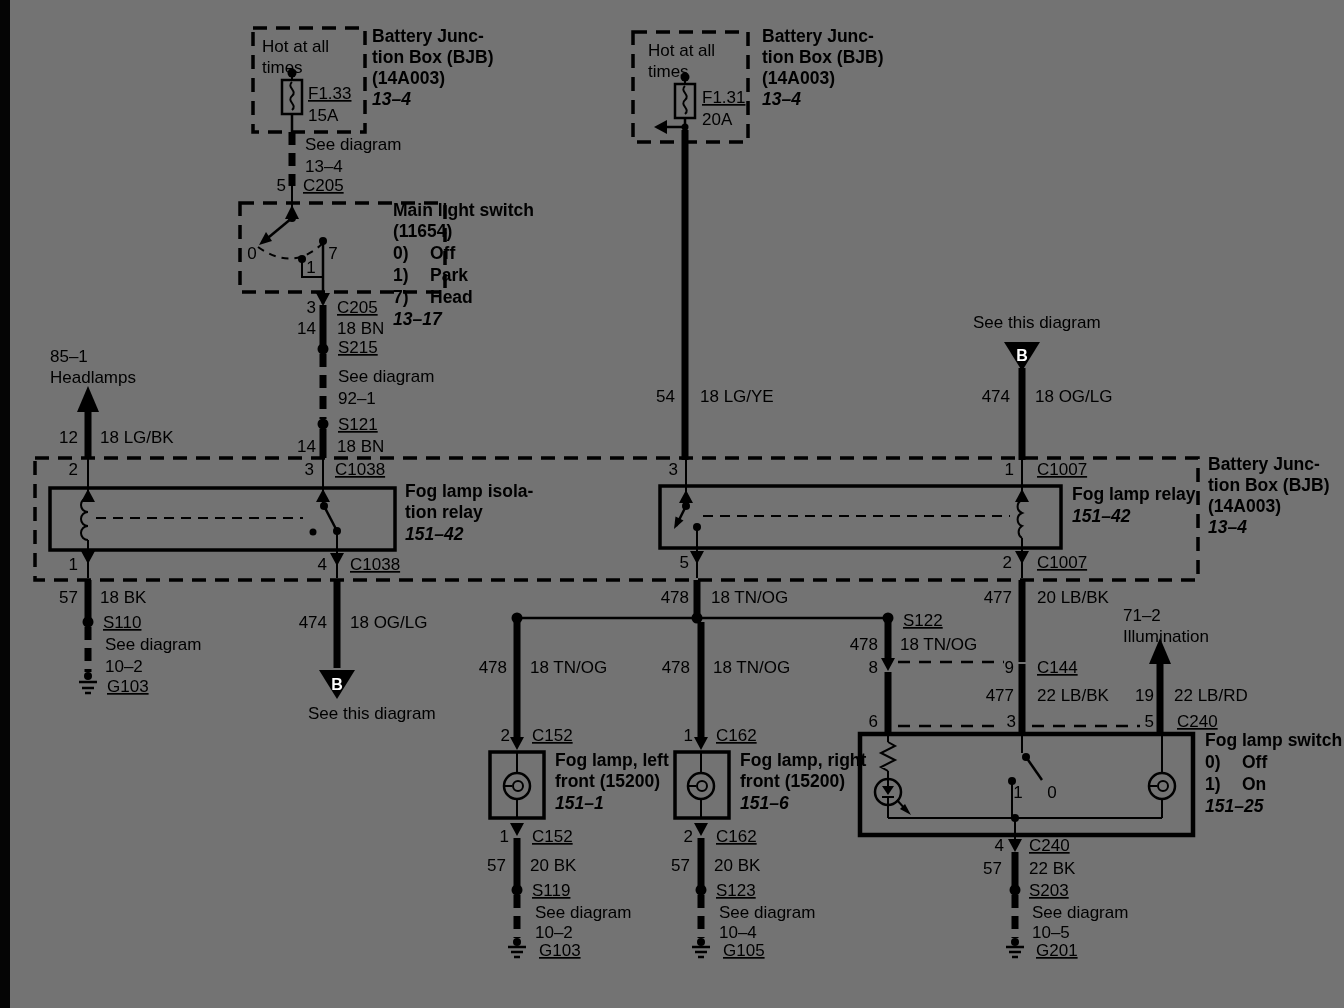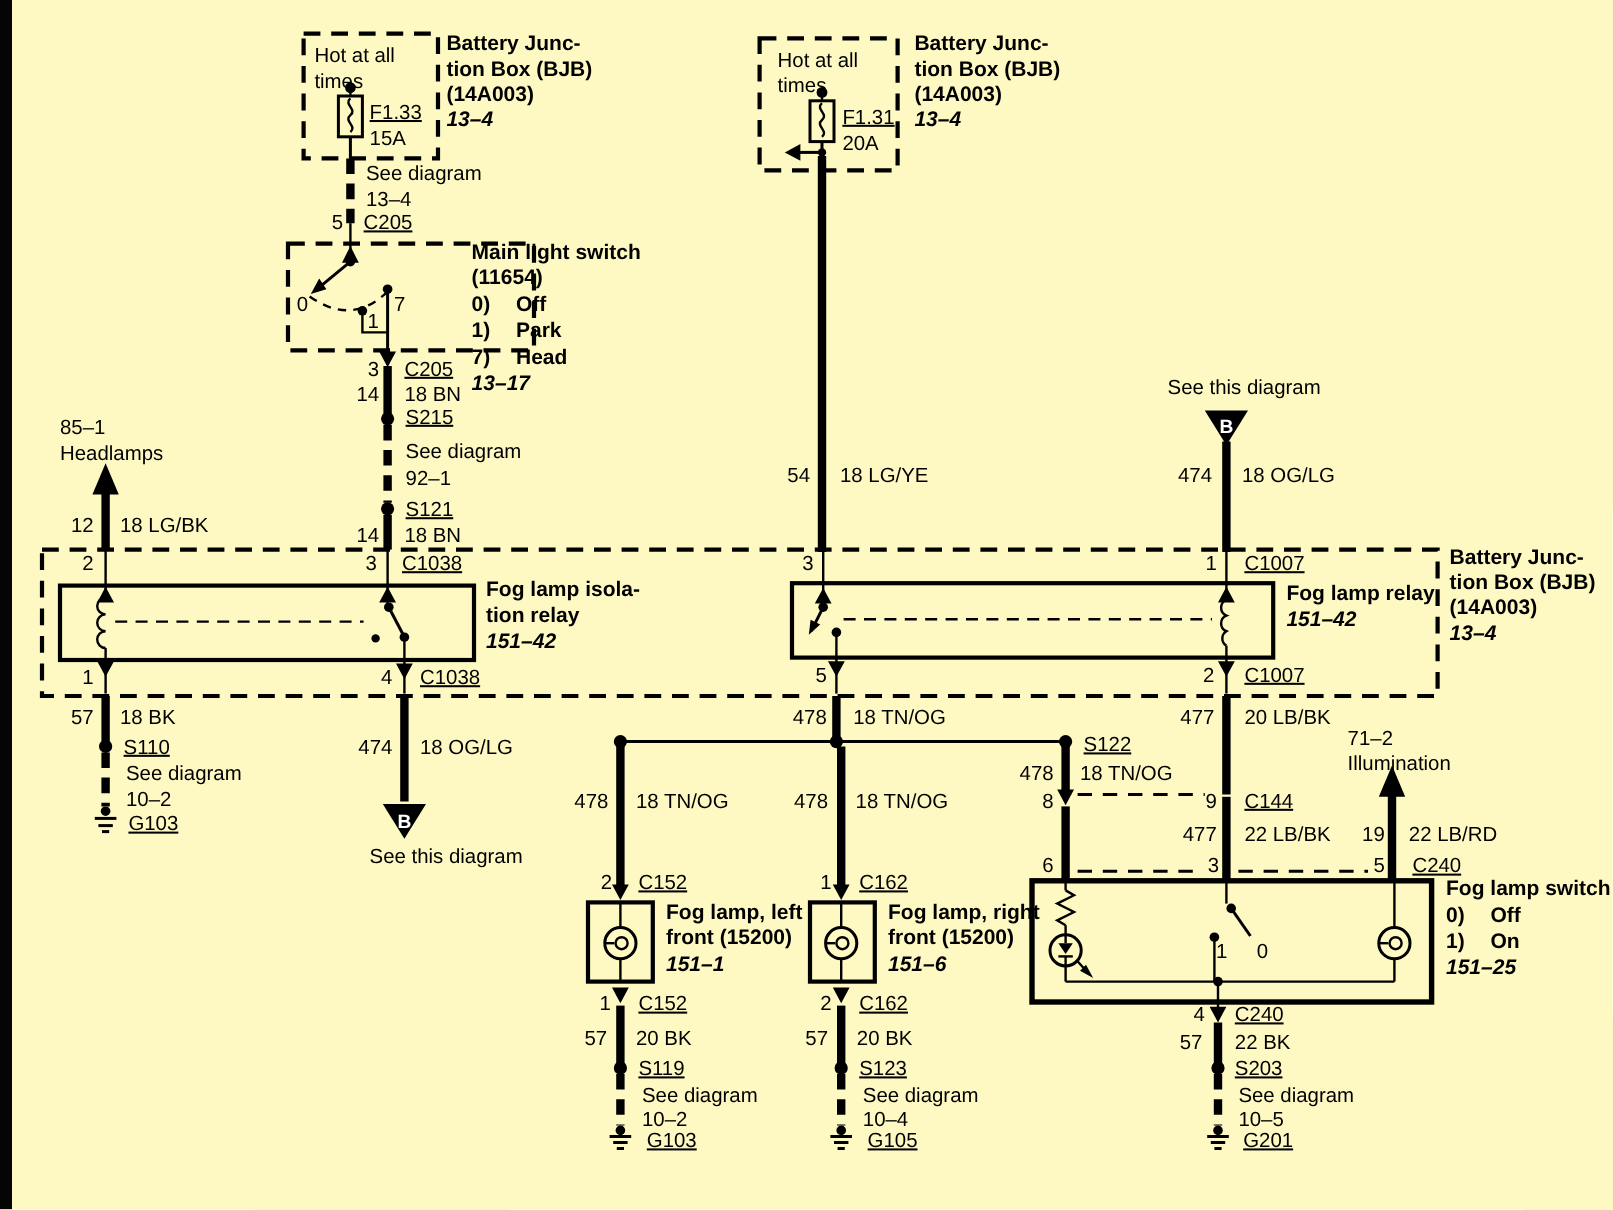--- a/index.html
+++ b/index.html
@@ -1,16 +1,16 @@
 <!DOCTYPE html>
 <html><head>
 <meta charset="utf-8">
 <style>
   html,body{margin:0;padding:0;background:#ffffff;}
-  .page{position:relative;width:1344px;height:1008px;background:#fef9c3;overflow:hidden;}
+  .page{position:relative;width:1344px;height:1008px;background:#737373;overflow:hidden;}
   svg{display:block;}
   text{font-family:"Liberation Sans","DejaVu Sans",sans-serif;font-size:17px;fill:#000;}
   .b{font-weight:bold;font-size:17.5px;}
   .bi{font-weight:bold;font-style:italic;font-size:17.5px;}
   .u{text-decoration:underline;}
   .end{text-anchor:end;}
   .mid{text-anchor:middle;}
   .wb{fill:#fff;font-weight:bold;font-size:16px;text-anchor:middle;}
   .box-d{fill:none;stroke:#000;stroke-width:3.5;stroke-dasharray:14 9;}
   .box-s{fill:none;stroke:#000;stroke-width:3.5;}

